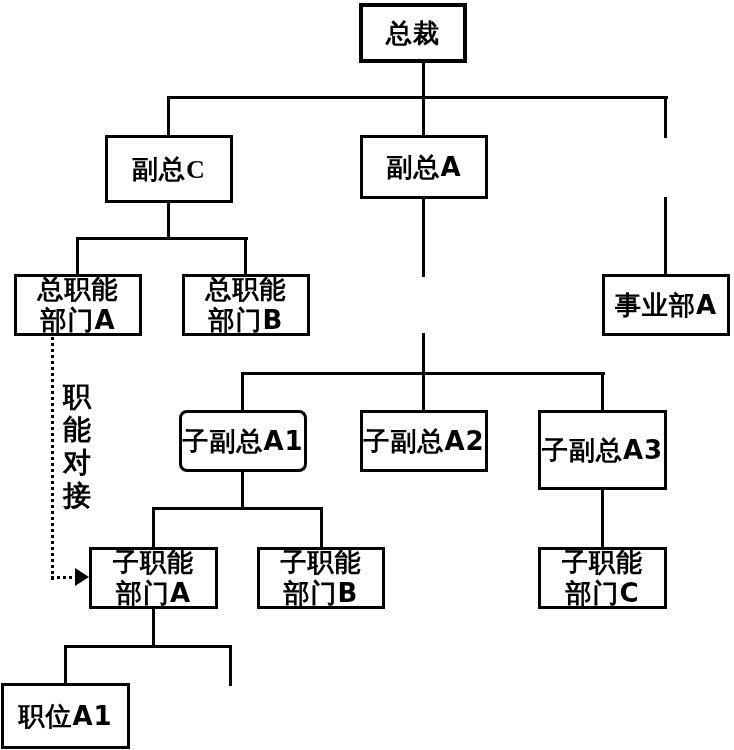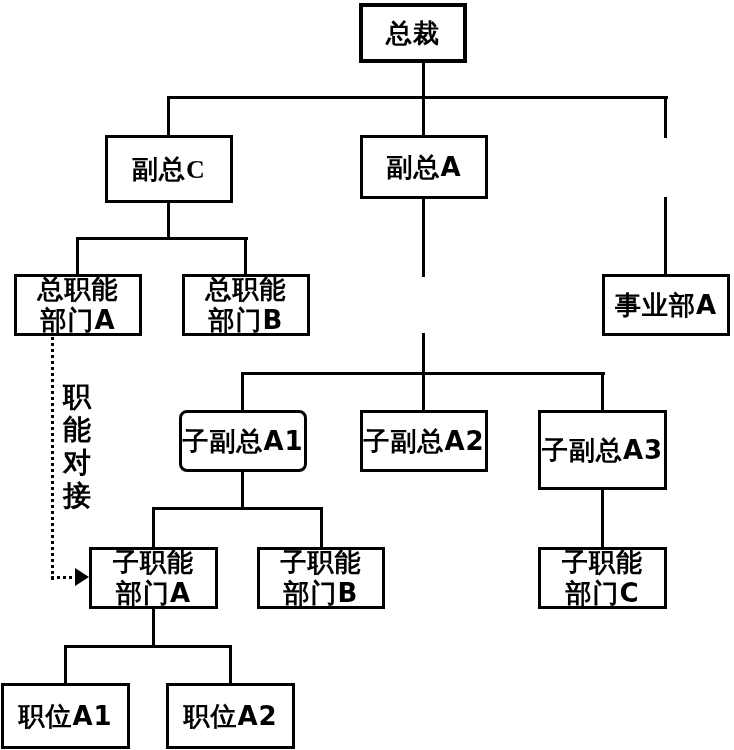--- a/index.html
+++ b/index.html
@@ -159,17 +159,14 @@
 部门B</span>
   </div>
   <div class="node" style="left:538px; top:547px; width:129px; height:62px;">
     <span class="label">子职能
 部门C</span>
   </div>
 
   <div class="node" style="left:1px; top:683px; width:129px; height:66px;">
     <span class="label">职位A1</span>
   </div>
-  <div class="node" style="left:166px; top:683px; width:129px; height:66px;">
-    <span class="label">职位A2</span>
-  </div>
 
 </div>
 
 </body></html>

